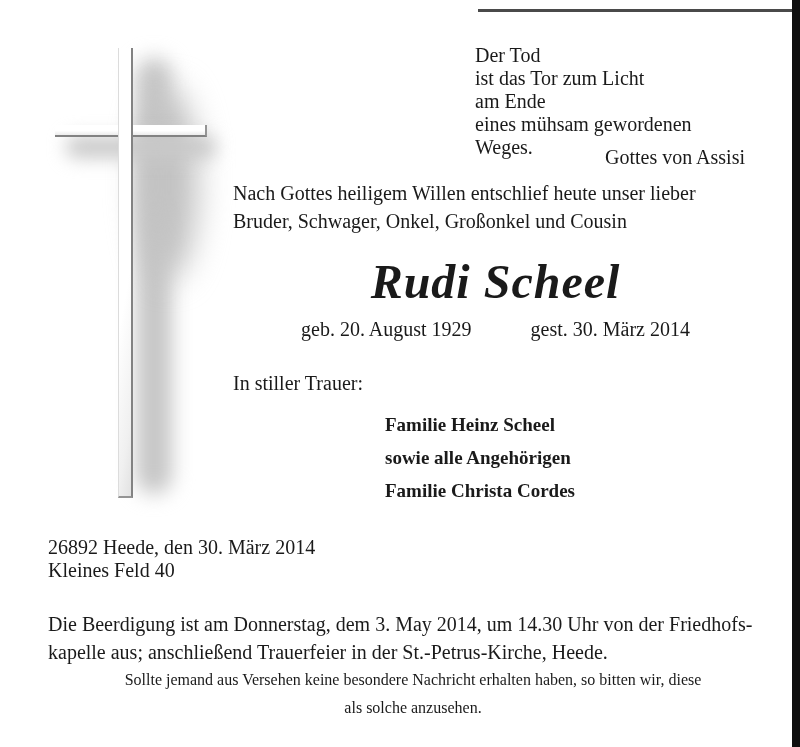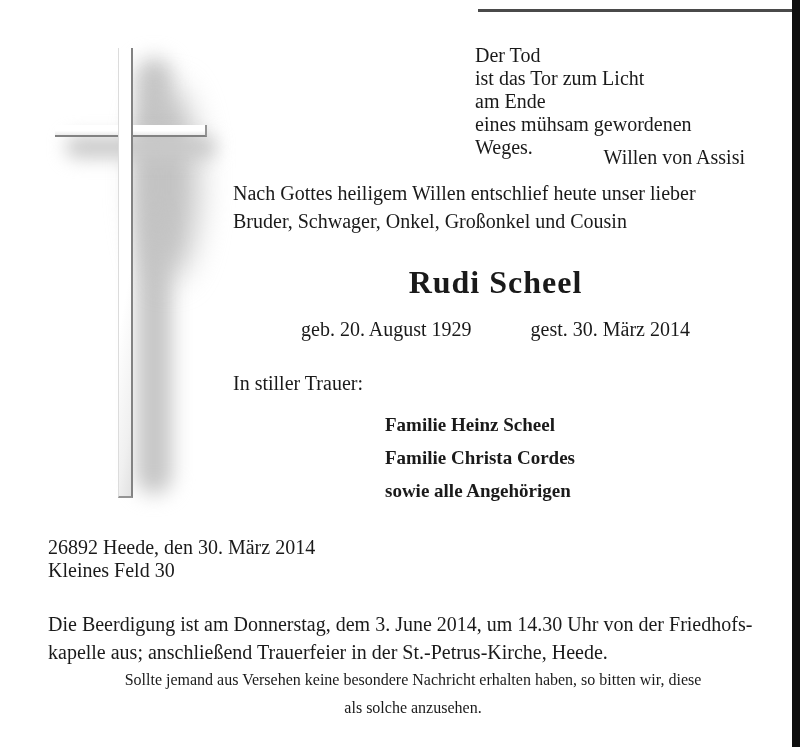--- a/index.html
+++ b/index.html
@@ -59,22 +59,22 @@
   .quote-attrib {
     position: absolute; left: 475px; top: 146px; width: 270px;
     text-align: right; font-size: 20px;
   }
   .intro {
     position: absolute; left: 233px; top: 179px; width: 540px;
     font-size: 20px; line-height: 28px;
   }
   .deceased-name {
     position: absolute; left: 233px; top: 258px; width: 525px;
-    text-align: center; font-size: 32px; font-weight: bold;
-    letter-spacing: 1px; line-height: 48px;
+    text-align: center; font-size: 48px; font-weight: bold;
+    letter-spacing: 1px; line-height: 48px; font-style: italic;
   }
   .dates {
     position: absolute; left: 233px; top: 318px; width: 525px;
     text-align: center; font-size: 20px;
   }
   .dates .birth { margin-right: 59px; }
   .mourning-label {
     position: absolute; left: 233px; top: 372px; font-size: 20px;
   }
   .mourners {
@@ -107,37 +107,37 @@
     <div class="sh-blob"></div>
     <div class="sh-h"></div>
     <div class="bar-h"></div>
     <div class="bar-v"></div>
   </div>
 
   <div class="quote pre">Der Tod
 ist das Tor zum Licht
 am Ende
 eines mühsam gewordenen Weges.</div>
-  <div class="quote-attrib">Willen von Assisi</div>
+  <div class="quote-attrib">Gottes von Assisi</div>
 
   <div class="intro pre">Nach Gottes heiligem Willen entschlief heute unser lieber
 Bruder, Schwager, Onkel, Großonkel und Cousin</div>
   <div class="deceased-name">Rudi Scheel</div>
   <div class="dates">
     <span class="birth">geb. 20. August 1929</span><span class="death">gest. 30. März 2014</span>
   </div>
   <div class="mourning-label">In stiller Trauer:</div>
   <div class="mourners">
     <div>Familie Heinz Scheel</div>
+    <div>sowie alle Angehörigen</div>
     <div>Familie Christa Cordes</div>
-    <div>sowie alle Angehörigen</div>
   </div>
 
   <div class="place-block">
     <div>26892 Heede, den 30. März 2014</div>
-    <div>Kleines Feld 30</div>
+    <div>Kleines Feld 40</div>
   </div>
-  <div class="funeral pre">Die Beerdigung ist am Donnerstag, dem 3. June 2014, um 14.30 Uhr von der Friedhofs-
+  <div class="funeral pre">Die Beerdigung ist am Donnerstag, dem 3. May 2014, um 14.30 Uhr von der Friedhofs-
 kapelle aus; anschließend Trauerfeier in der St.-Petrus-Kirche, Heede.</div>
   <div class="closing pre">Sollte jemand aus Versehen keine besondere Nachricht erhalten haben, so bitten wir, diese
 als solche anzusehen.</div>
 
 </div>
 
 </body></html>

